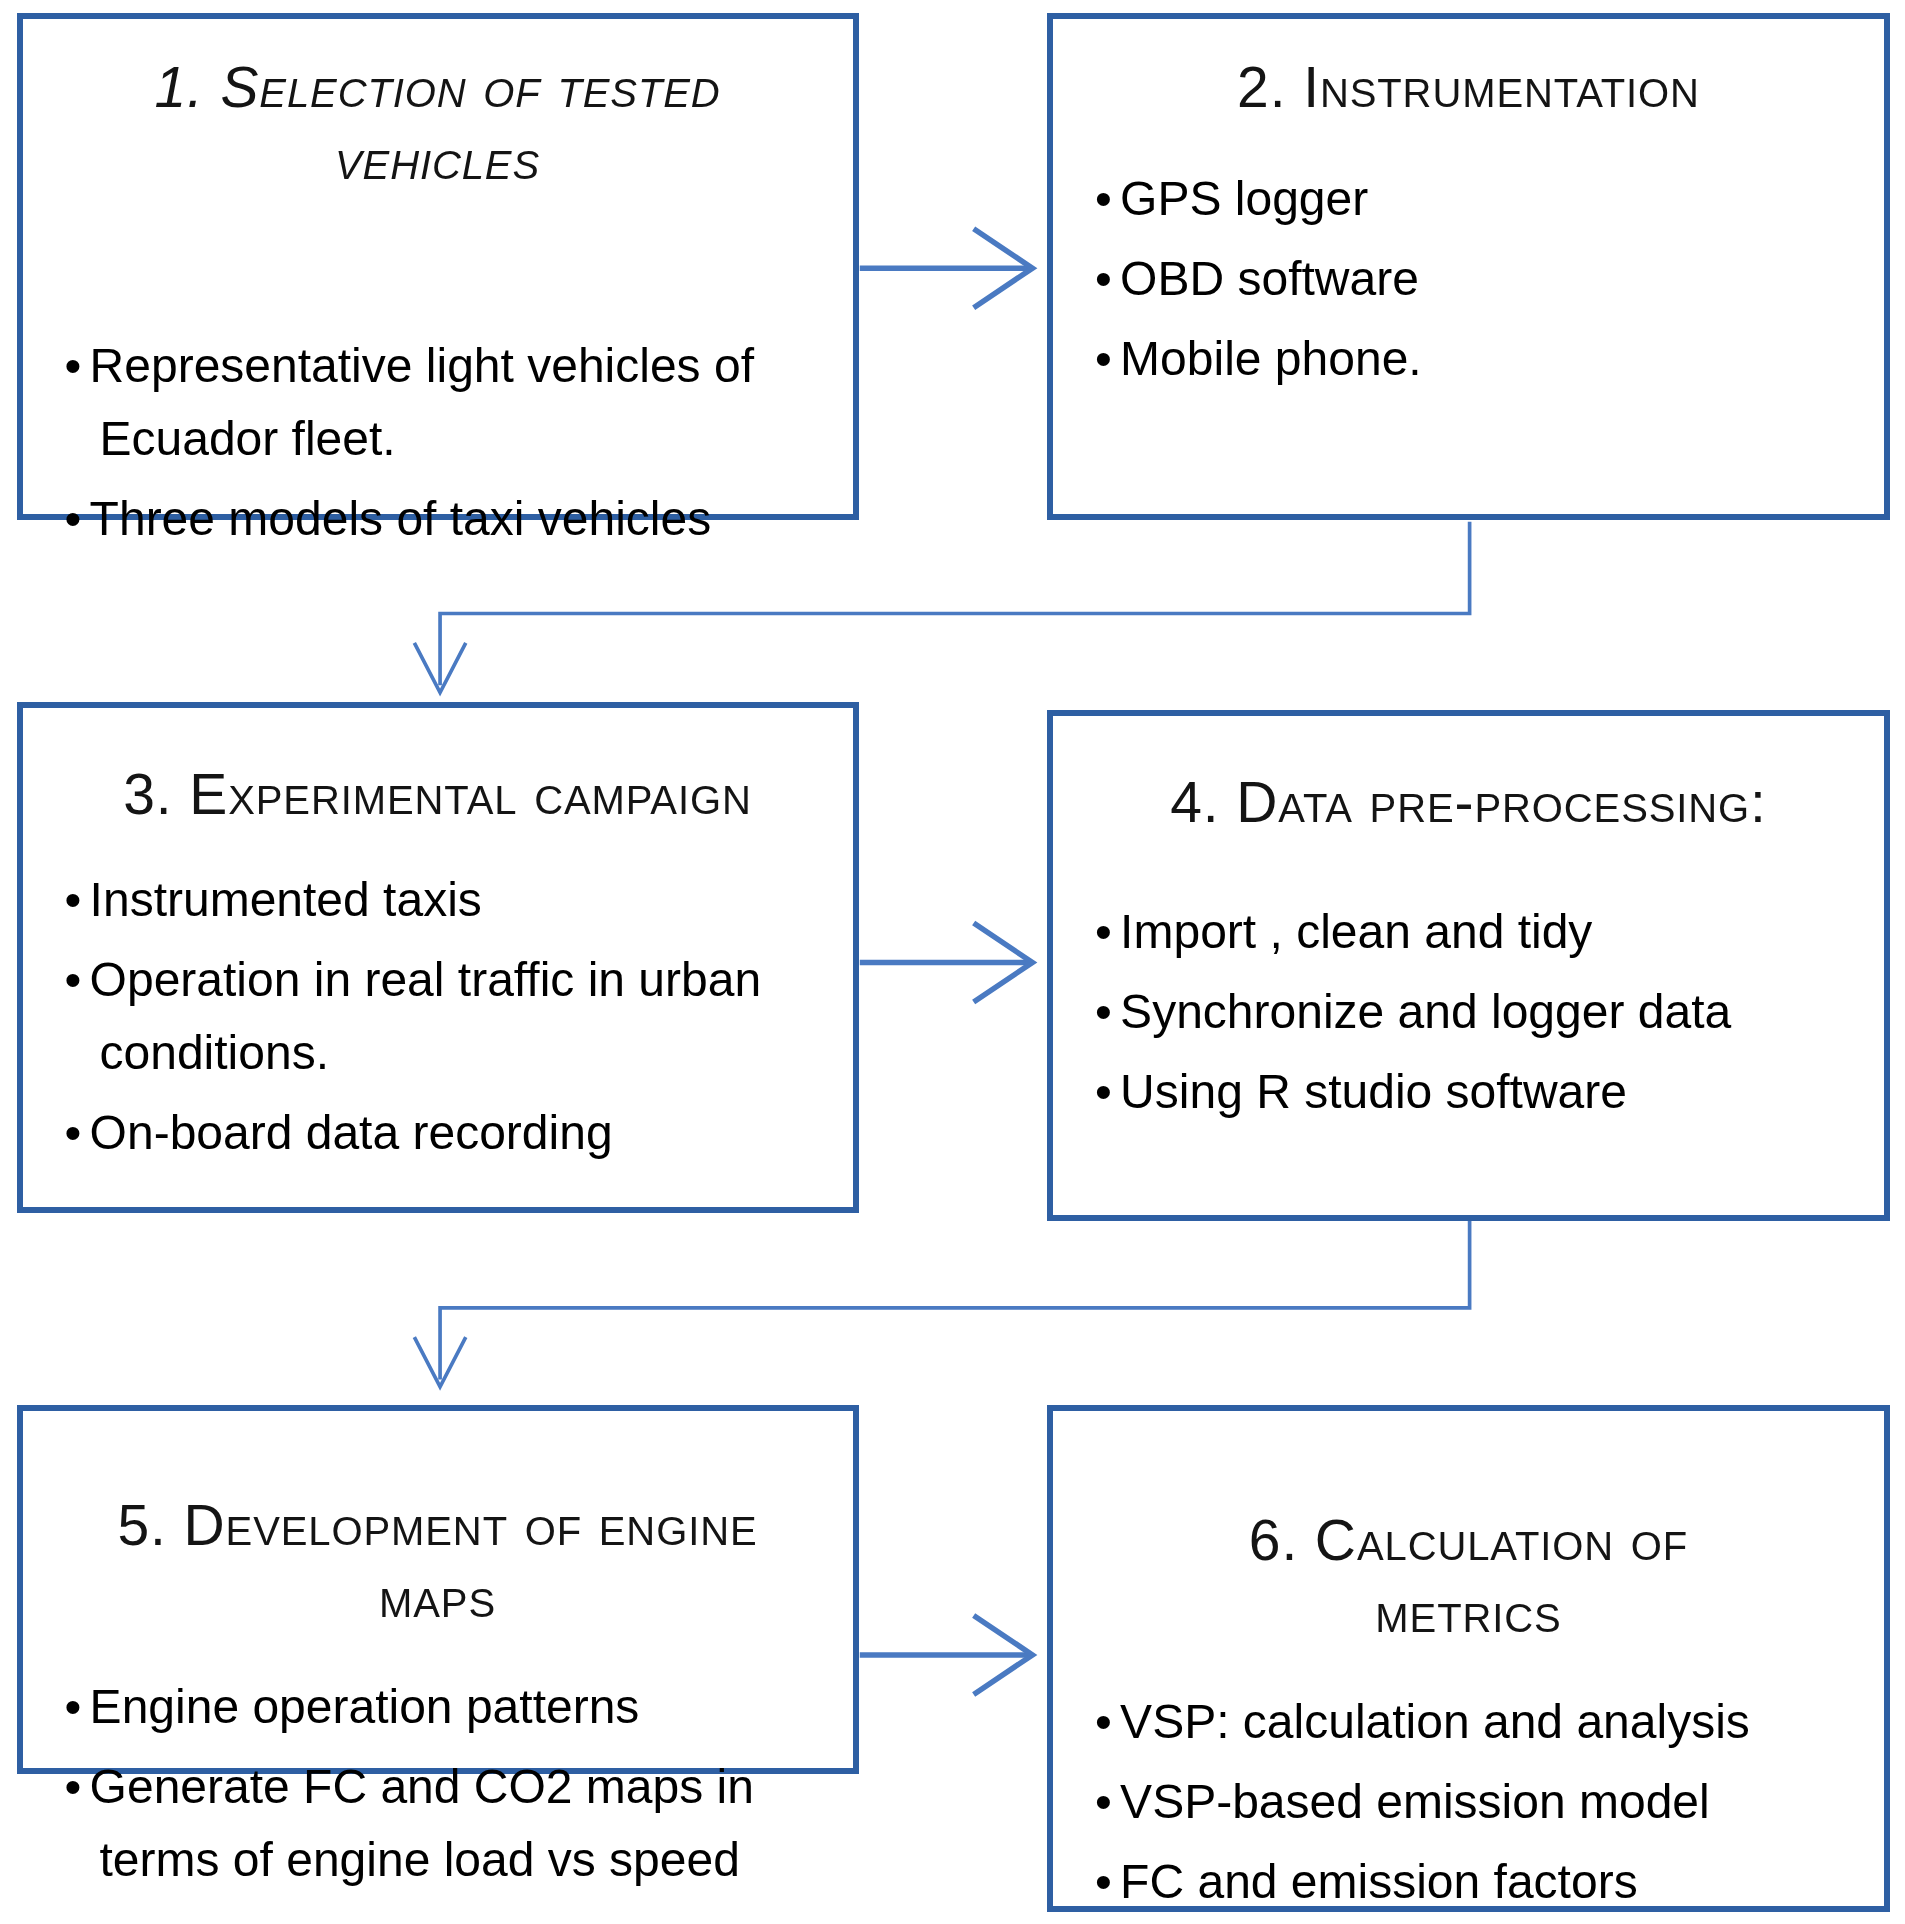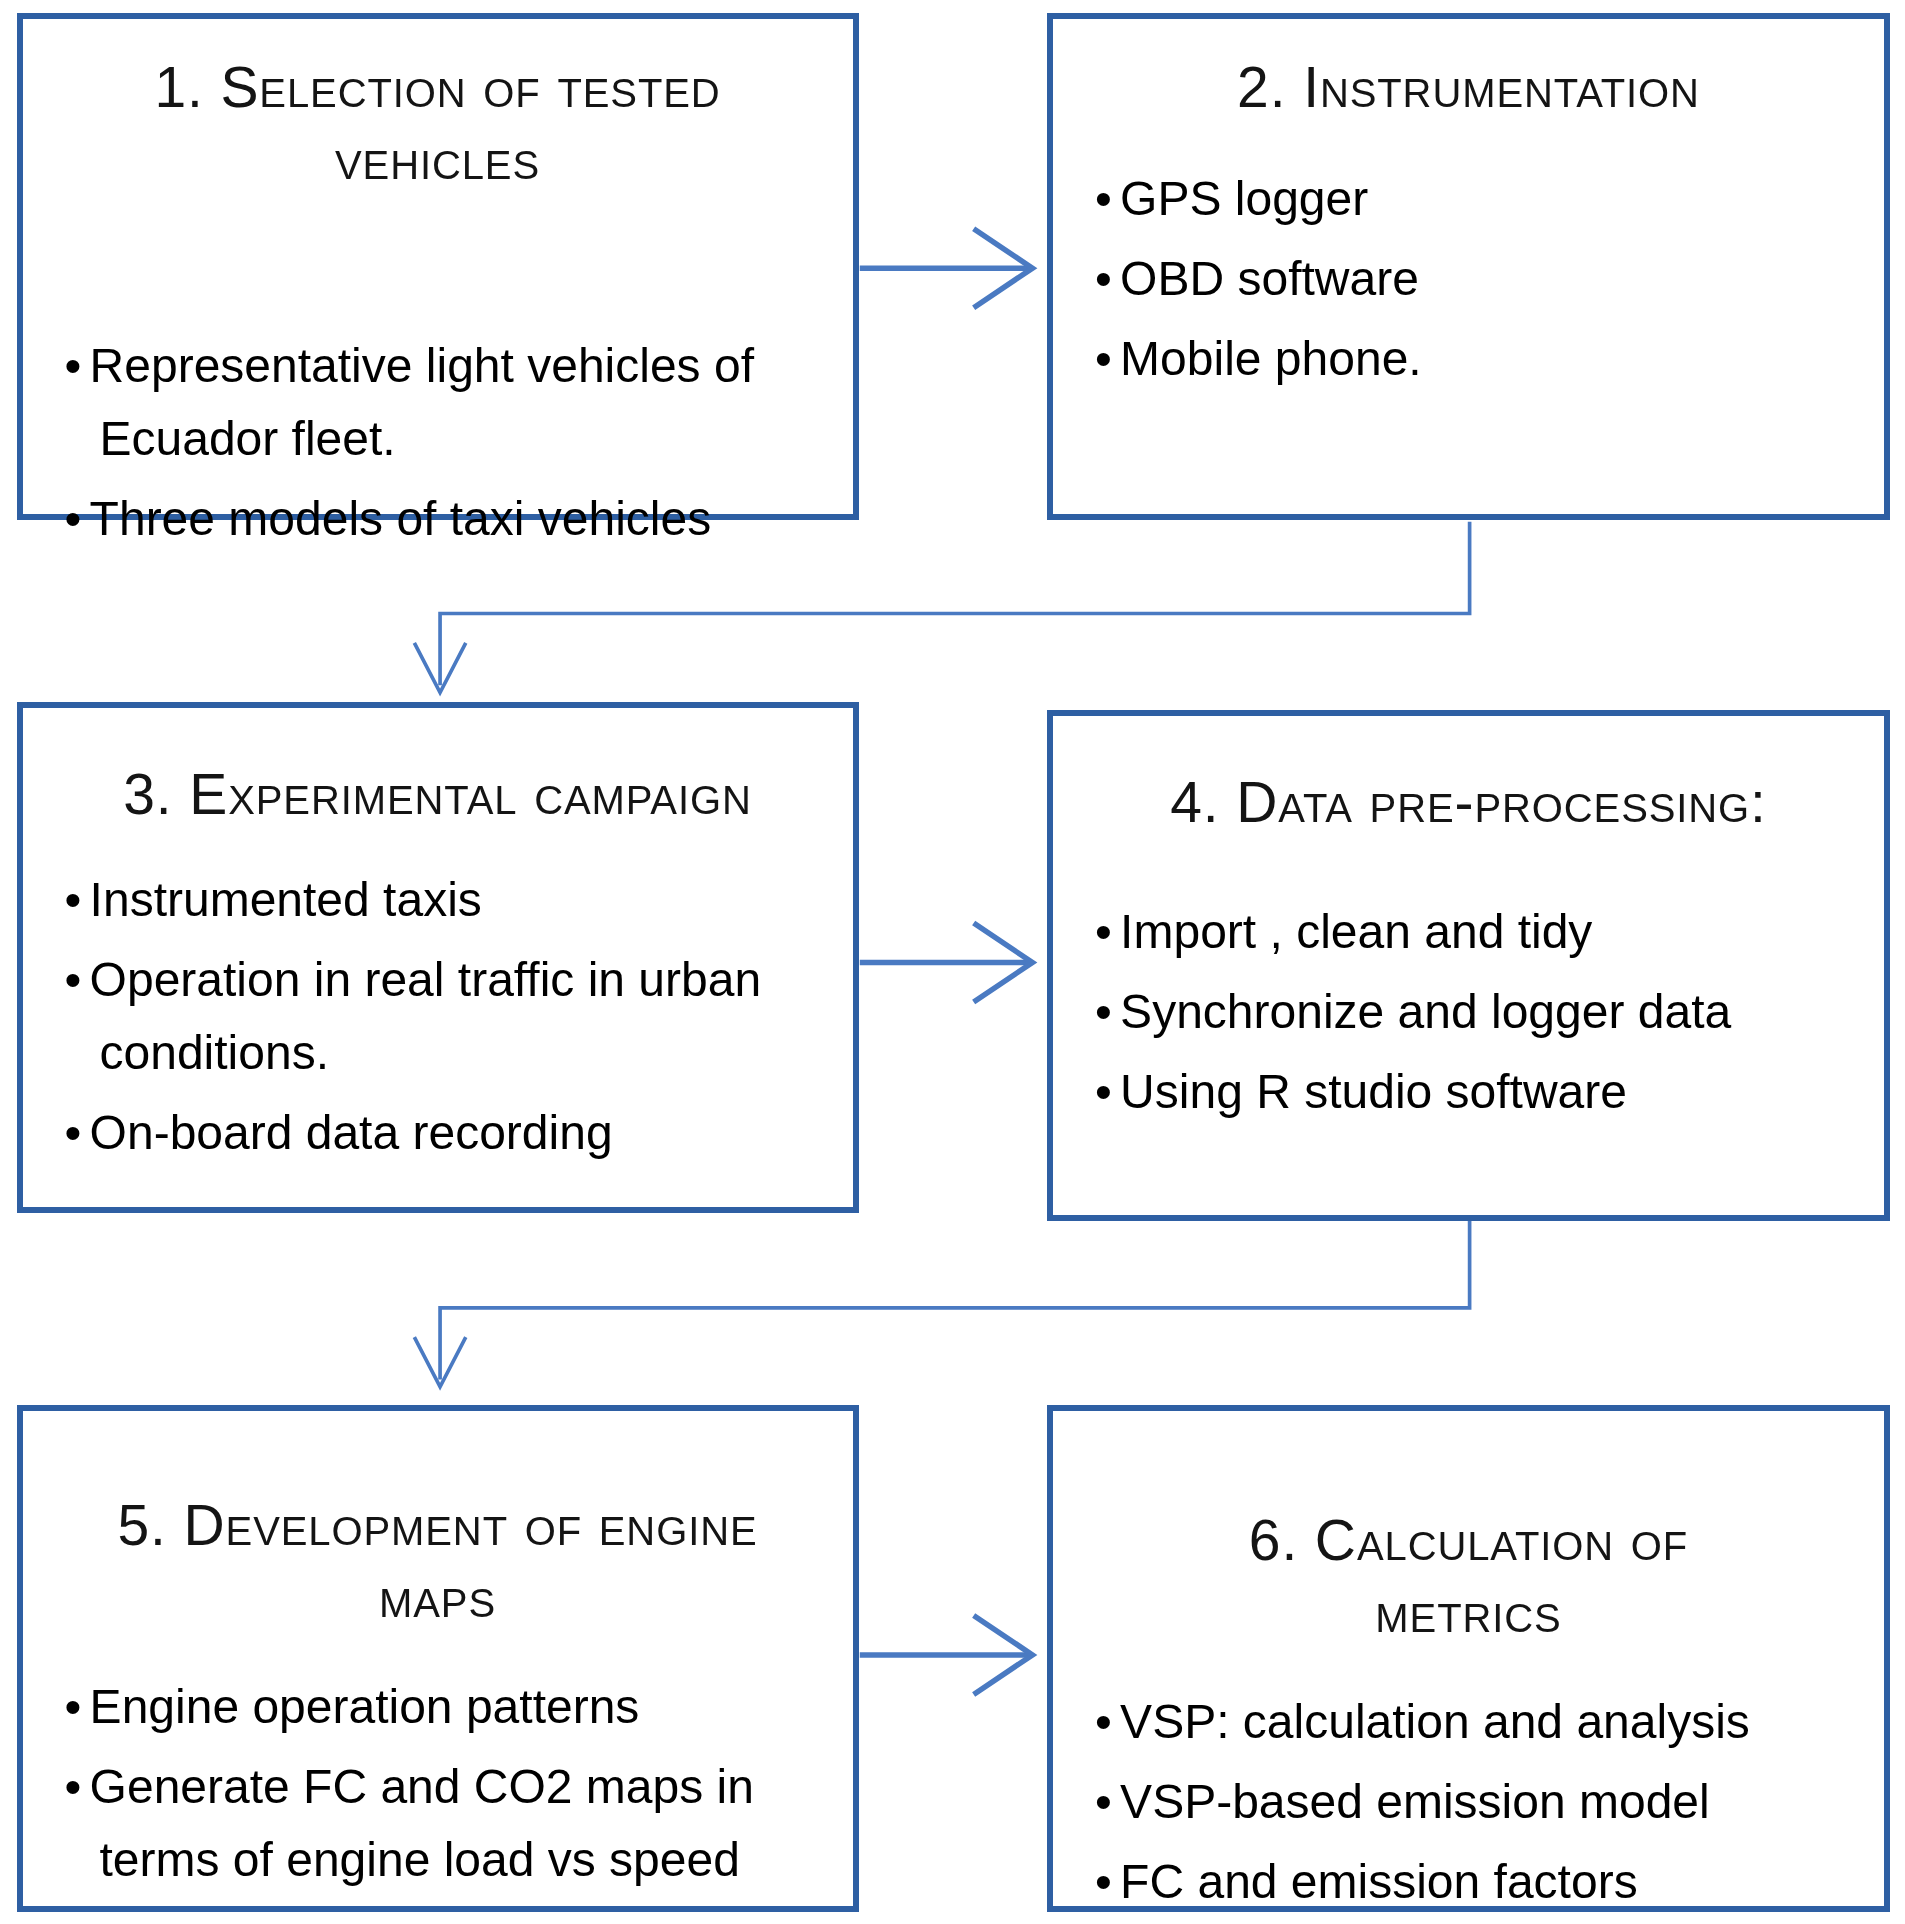--- a/index.html
+++ b/index.html
@@ -36,23 +36,23 @@
     padding-left:35px;
     text-indent:-35px;
     color:#000000;
   }
   .dot{margin-right:8.3px;}
   
   #b1{left:16.5px;  top:13px;   width:842px; height:507px; padding-top:33px;}
   #b2{left:1047px;top:13px;   width:843px; height:507px; padding-top:33px;}
   #b3{left:16.5px;  top:702px;  width:842px; height:511px; padding-top:51px;}
   #b4{left:1047px;top:702px;  width:843px; height:511px; padding-top:51px;margin-top:8px;}
-  #b5{left:16.5px;  top:1405px; width:842px; height:507px; padding-top:79px;}
+  #b5{left:16.5px;  top:1405px; width:842px; height:369px; padding-top:79px;}
   #b6{left:1047px;top:1405px; width:843px; height:507px; padding-top:94px;}
-  #b1 .box-title{margin-bottom:134px;}
+  #b1 .box-title{margin-bottom:134px;font-style:italic;}
   #b2 .box-title{margin-bottom:39px;}
   #b3 .box-title{margin-bottom:33px;}
   #b4 .box-title{margin-bottom:57px;}
   #b5 .box-title{margin-bottom:37px;}
   #b6 .box-title{margin-bottom:37px;}
   .connectors{
     position:absolute;left:0;top:0;
     width:1906px;height:1925px;
     pointer-events:none;
   }

